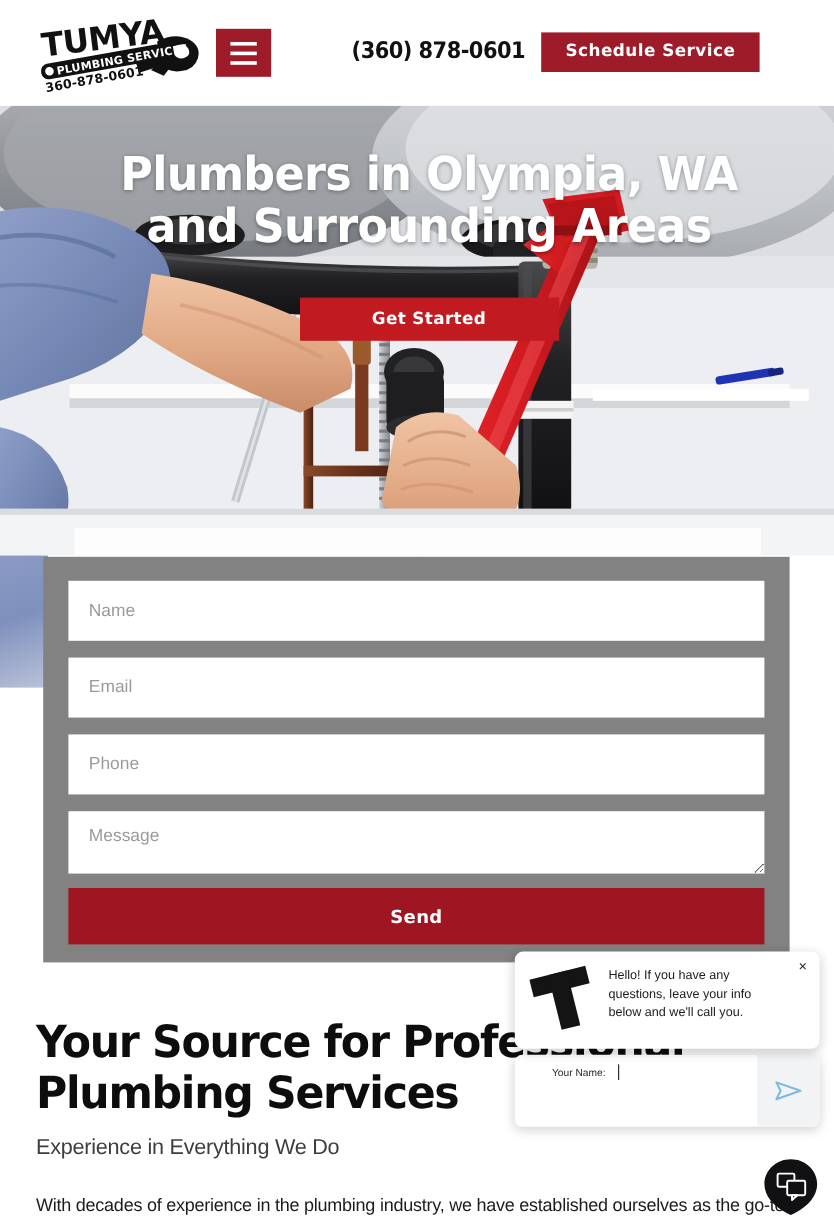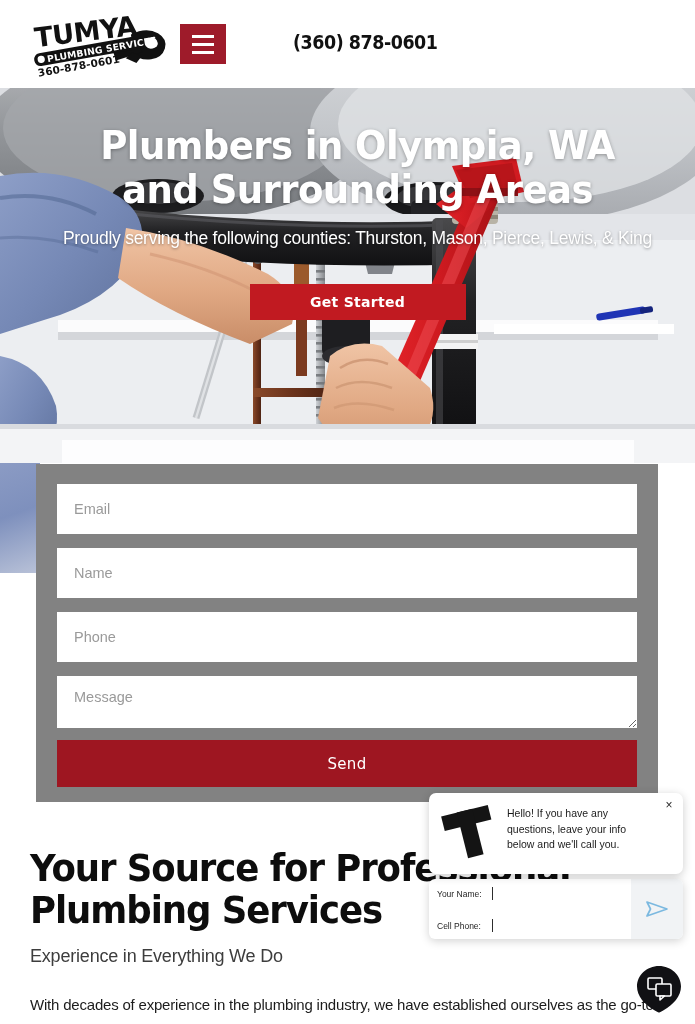--- a/index.html
+++ b/index.html
@@ -215,21 +215,21 @@
   .send-btn {
     display: block;
     width: 100%;
     height: 47px;
     background: #9e1621;
     color: #ffffff;
     border: none;
     cursor: pointer;
     font-family: "DejaVu Sans", sans-serif;
     font-size: 15px;
-    font-weight: normal;
+    font-weight: bold;
     letter-spacing: 0.3px;
     padding: 0;
   }
 
   
   .content-section {
     position: absolute;
     top: 848px;
     left: 30px;
     width: 640px;
@@ -326,20 +326,21 @@
     align-items: stretch;
     overflow: hidden;
   }
 
   .chat-fields {
     flex: 1 1 auto;
     padding: 7px 0 6px 8px;
     display: flex;
     flex-direction: column;
     justify-content: space-between;
+    align-items: flex-end;
   }
   .chat-field-row {
     display: flex;
     align-items: center;
     height: 15px;
   }
   .chat-field-label {
     font-family: "Liberation Sans", sans-serif;
     font-size: 8.5px;
     color: #1e1e1e;
@@ -560,21 +561,20 @@
         <path d="M0 268 Q42 276 56 318 Q62 350 34 375 L0 375 Z" fill="url(#sleeveG)"></path>
 
         <rect x="0" y="336" width="695" height="39" fill="#f3f4f6"></rect>
         <rect x="0" y="336" width="695" height="5" fill="#d9dbdf"></rect>
         <rect x="62" y="352" width="572" height="23" fill="#fdfdfe"></rect>
       </svg>
     </div>
 
     <div class="hero-content">
       <h1 class="hero-title">Plumbers in Olympia, WA and Surrounding Areas</h1>
-      <p class="hero-sub">Proudly serving the following counties: Thurston, Mason, Pierce, Lewis, &amp; King</p>
       <button class="get-started-btn">Get Started</button>
     </div>
   </section>
 
   <div class="hero-left-strip"></div>
 
   <header class="site-header">
     <a class="logo-wrap" href="#">
       <svg class="logo-svg" viewBox="0 0 150 66" aria-hidden="true">
         <g transform="rotate(-7 75 33)">
@@ -600,25 +600,26 @@
     </a>
 
     <button class="hamburger-btn" aria-label="Menu">
       <span class="bar"></span>
       <span class="bar"></span>
       <span class="bar"></span>
     </button>
 
     <a class="header-phone" href="#">(360) 878-0601</a>
 
+    <button class="schedule-btn">Schedule Service</button>
   </header>
 
   <form class="contact-form-card">
+    <input class="field-input" type="text" placeholder="Name" style="">
     <input class="field-input" type="email" placeholder="Email" style="">
-    <input class="field-input" type="text" placeholder="Name" style="">
     <input class="field-input" type="tel" placeholder="Phone" style="">
     <textarea class="field-textarea" placeholder="Message" style=""></textarea>
     <button class="send-btn" type="submit">Send</button>
   </form>
 
   <section class="content-section">
     <h2 class="section-heading">Your Source for Professional Plumbing Services</h2>
     <p class="section-subheading">Experience in Everything We Do</p>
     <p class="section-body">With decades of experience in the plumbing industry, we have established ourselves as the go-to</p>
   </section>
@@ -635,24 +636,20 @@
       <div class="chat-greeting">Hello! If you have any questions, leave your info below and we'll call you.</div>
       <button class="chat-close">×</button>
     </div>
 
     <div class="chat-form-card">
       <div class="chat-fields">
         <div class="chat-field-row">
           <span class="chat-field-label">Your Name:</span>
           <input class="chat-field-input" type="text" style="">
         </div>
-        <div class="chat-field-row">
-          <span class="chat-field-label">Cell Phone:</span>
-          <input class="chat-field-input" type="tel" style="">
-        </div>
       </div>
       <button class="chat-send-btn">
         <svg width="24" height="20" viewBox="0 0 24 20" aria-hidden="true">
           <path d="M2 3 L22 10 L2 17 L5.5 10 Z" fill="none" stroke="#7cb9e0" stroke-width="1.7" stroke-linejoin="round"></path>
         </svg>
       </button>
     </div>
   </div>
 
   <button class="chat-launcher">

